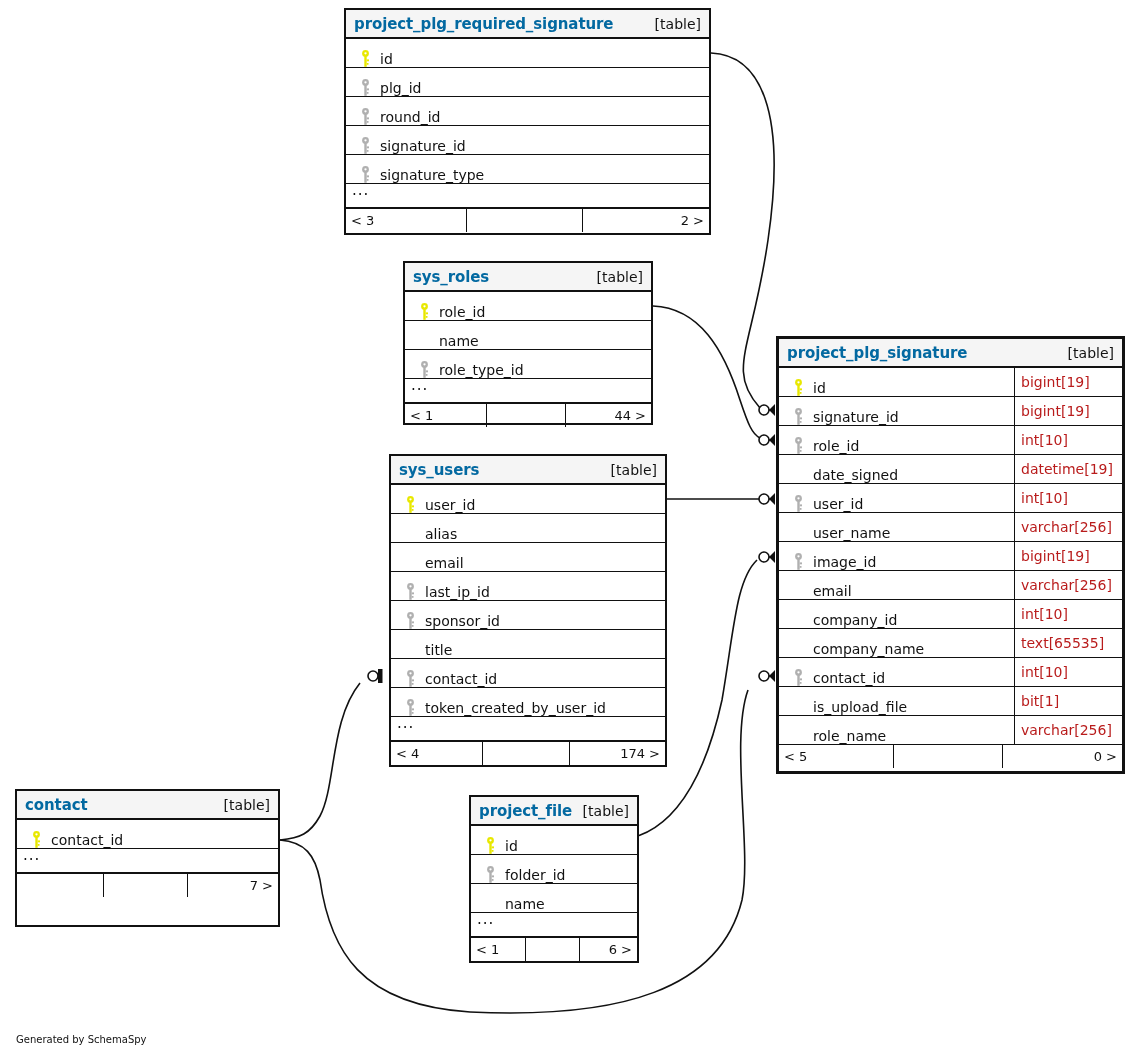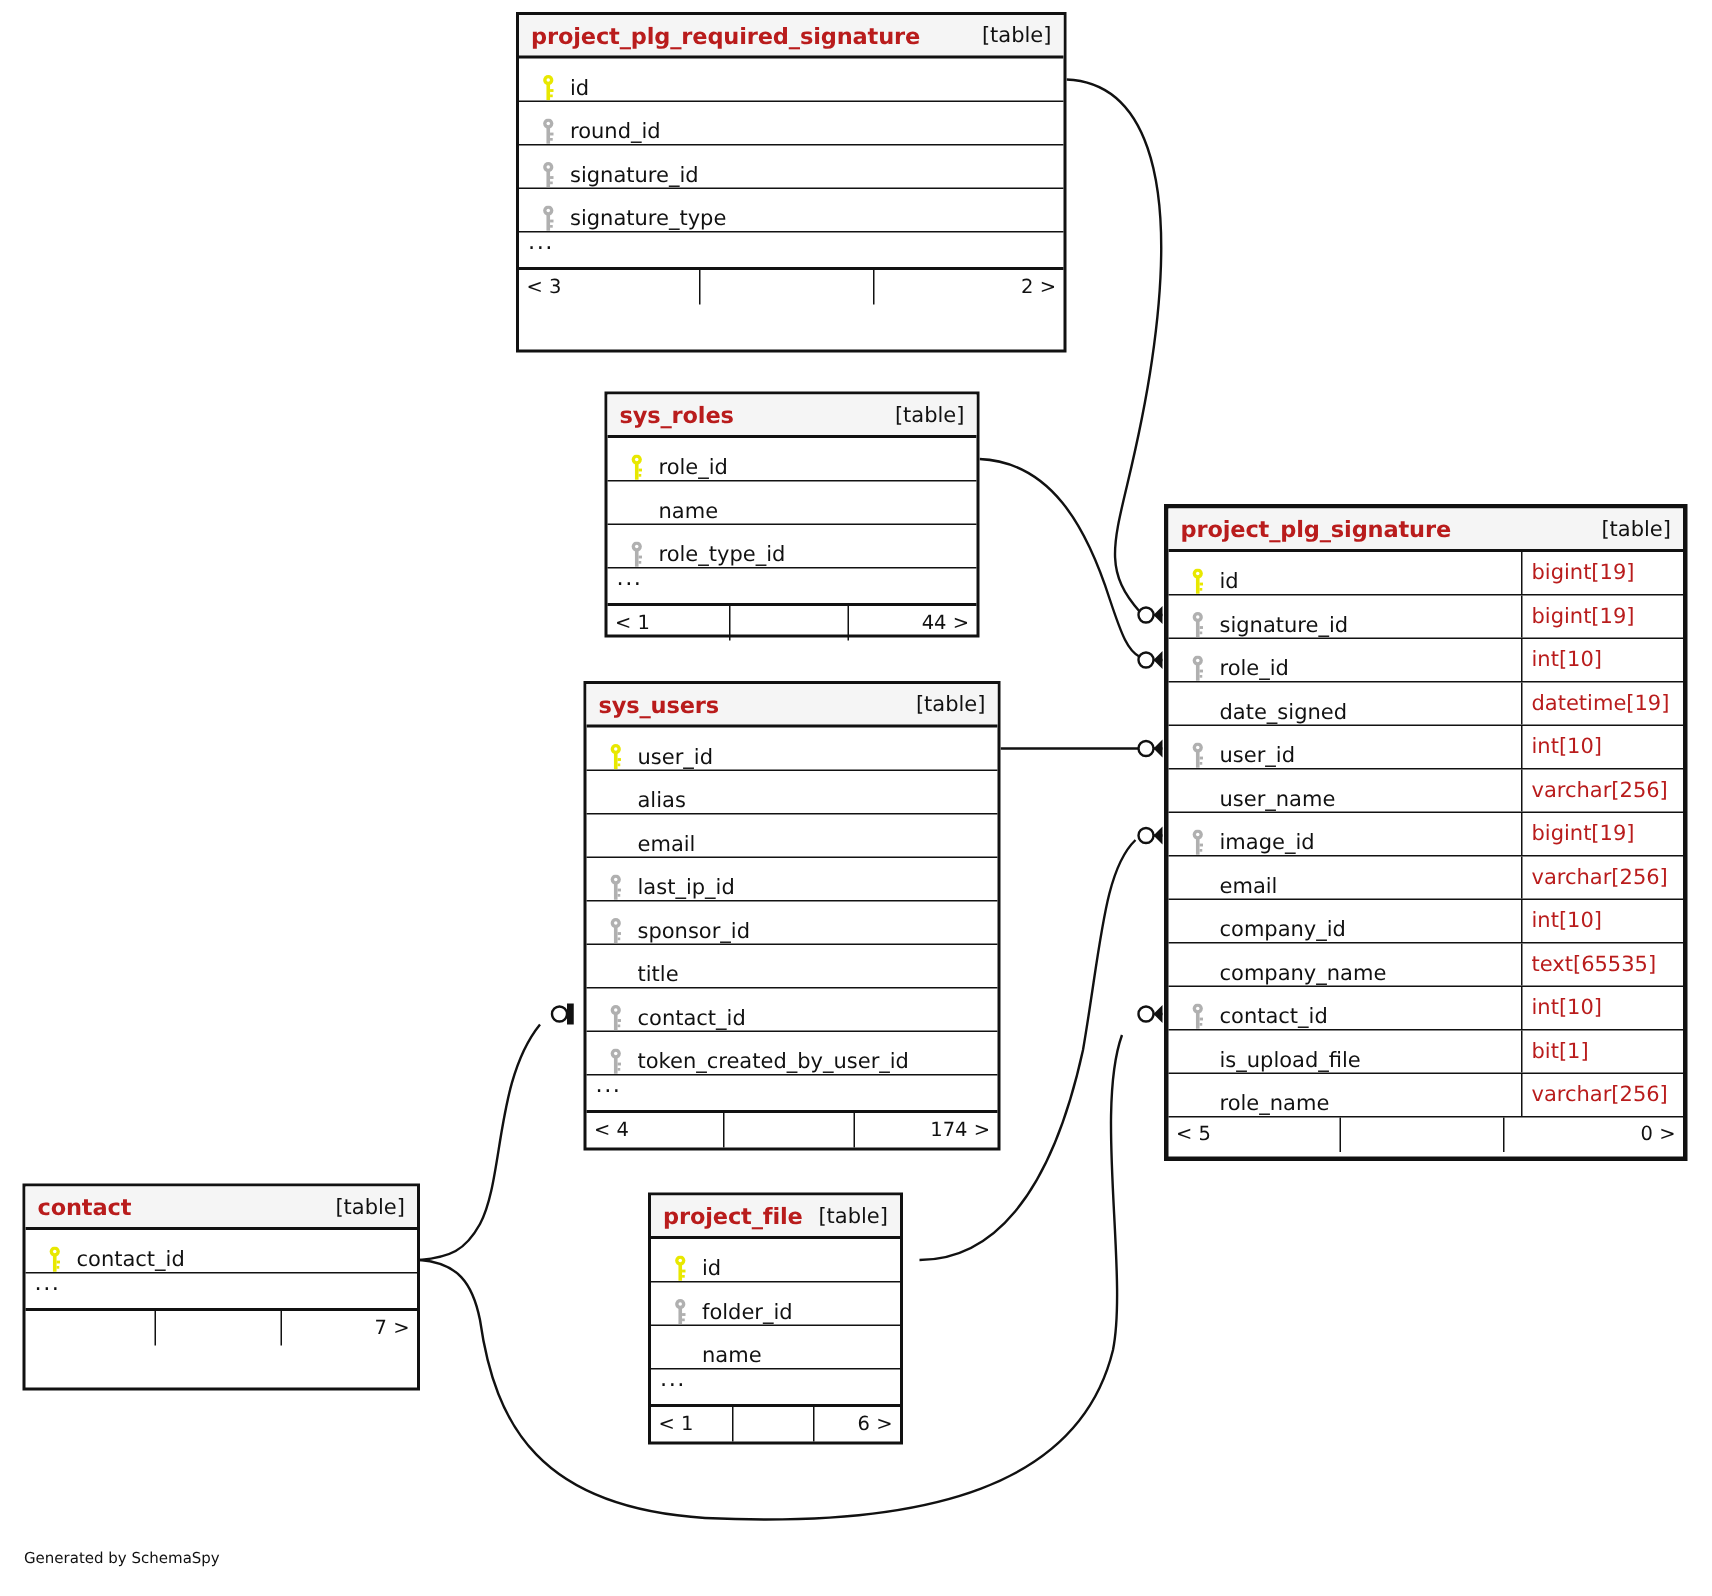--- a/index.html
+++ b/index.html
@@ -39,21 +39,21 @@
     justify-content: space-between;
     background: #f5f5f5;
     border-bottom: 2px solid #111111;
     box-sizing: border-box;
     padding: 0 8px;
     height: 29px;
   }
   .tbl-title {
     font-weight: bold;
     font-size: 15px;
-    color: #b91c1c;
+    color: #0369a1;
     letter-spacing: -0.1px;
   }
   .tbl-tag {
     font-size: 14px;
     color: #111111;
   }
   .row {
     display: flex;
     align-items: stretch;
     border-bottom: 1px solid #111111;
@@ -198,20 +198,34 @@
           <span class="row-name">
             <span class="keyslot">
               <svg width="11" height="17" viewBox="0 0 11 17">
                 <circle cx="5.5" cy="3.4" r="3.4" fill="#b0b0b0"></circle>
                 <circle cx="5.5" cy="3.3" r="1.15" fill="#ffffff"></circle>
                 <rect x="4.3" y="5.6" width="2.4" height="11.2" fill="#b0b0b0"></rect>
                 <rect x="6.7" y="9.4" width="2.3" height="1.9" fill="#b0b0b0"></rect>
                 <rect x="6.7" y="13.0" width="1.8" height="1.8" fill="#b0b0b0"></rect>
               </svg>
             </span>
+            <span class="col-label namepad">plg_id</span>
+          </span>
+        </div>
+        <div class="row">
+          <span class="row-name">
+            <span class="keyslot">
+              <svg width="11" height="17" viewBox="0 0 11 17">
+                <circle cx="5.5" cy="3.4" r="3.4" fill="#b0b0b0"></circle>
+                <circle cx="5.5" cy="3.3" r="1.15" fill="#ffffff"></circle>
+                <rect x="4.3" y="5.6" width="2.4" height="11.2" fill="#b0b0b0"></rect>
+                <rect x="6.7" y="9.4" width="2.3" height="1.9" fill="#b0b0b0"></rect>
+                <rect x="6.7" y="13.0" width="1.8" height="1.8" fill="#b0b0b0"></rect>
+              </svg>
+            </span>
             <span class="col-label namepad">round_id</span>
           </span>
         </div>
         <div class="row">
           <span class="row-name">
             <span class="keyslot">
               <svg width="11" height="17" viewBox="0 0 11 17">
                 <circle cx="5.5" cy="3.4" r="3.4" fill="#b0b0b0"></circle>
                 <circle cx="5.5" cy="3.3" r="1.15" fill="#ffffff"></circle>
                 <rect x="4.3" y="5.6" width="2.4" height="11.2" fill="#b0b0b0"></rect>
@@ -558,21 +572,21 @@
             <span class="col-label namepad">contact_id</span>
           </span>
         </div>
         <div class="ellipsis-row">...</div>
         <div class="footer">
           <span class="footer-cell f-left" style="flex:0 0 33.4%"></span>
           <span class="footer-cell f-mid" style="flex:0 0 32.0%"></span>
           <span class="footer-cell f-right" style="flex:1 1 auto">7 &gt;</span>
         </div>
       </div>
-      <div class="table-box" style="left: 432px; top: 795px; width: 170px; height: 168px;">
+      <div class="table-box" style="left: 469px; top: 795px; width: 170px; height: 168px;">
         <div class="tbl-header">
           <span class="tbl-title">project_file</span>
           <span class="tbl-tag">[table]</span>
         </div>
         <div class="row">
           <span class="row-name">
             <span class="keyslot">
               <svg width="11" height="17" viewBox="0 0 11 17">
                 <circle cx="5.5" cy="3.4" r="3.4" fill="#e8e800"></circle>
                 <circle cx="5.5" cy="3.3" r="1.15" fill="#ffffff"></circle>

